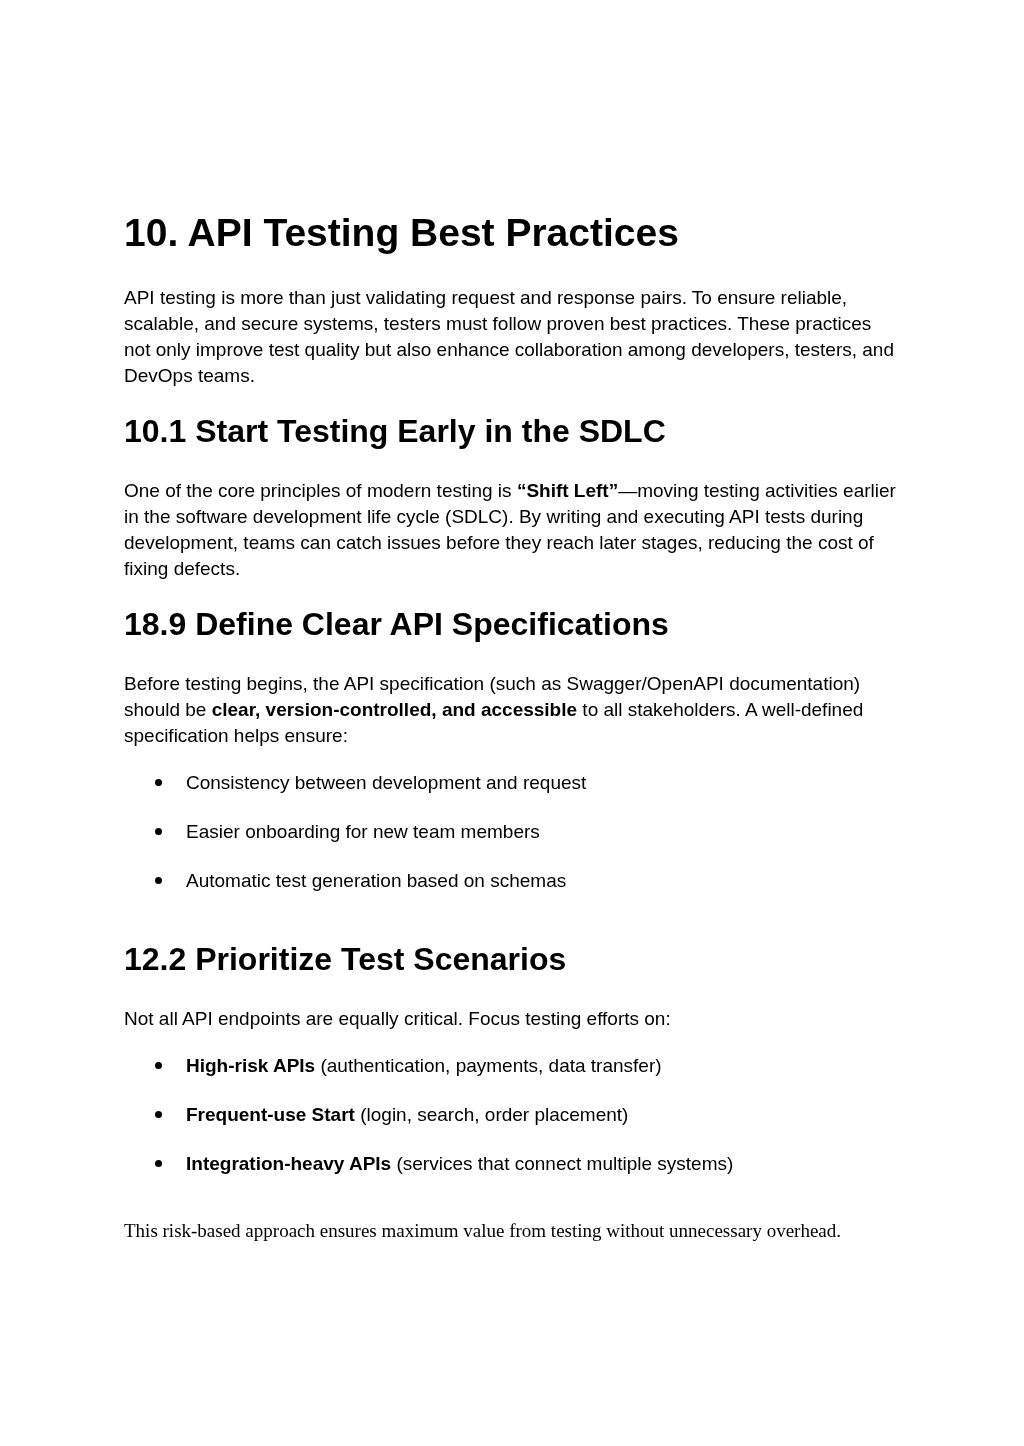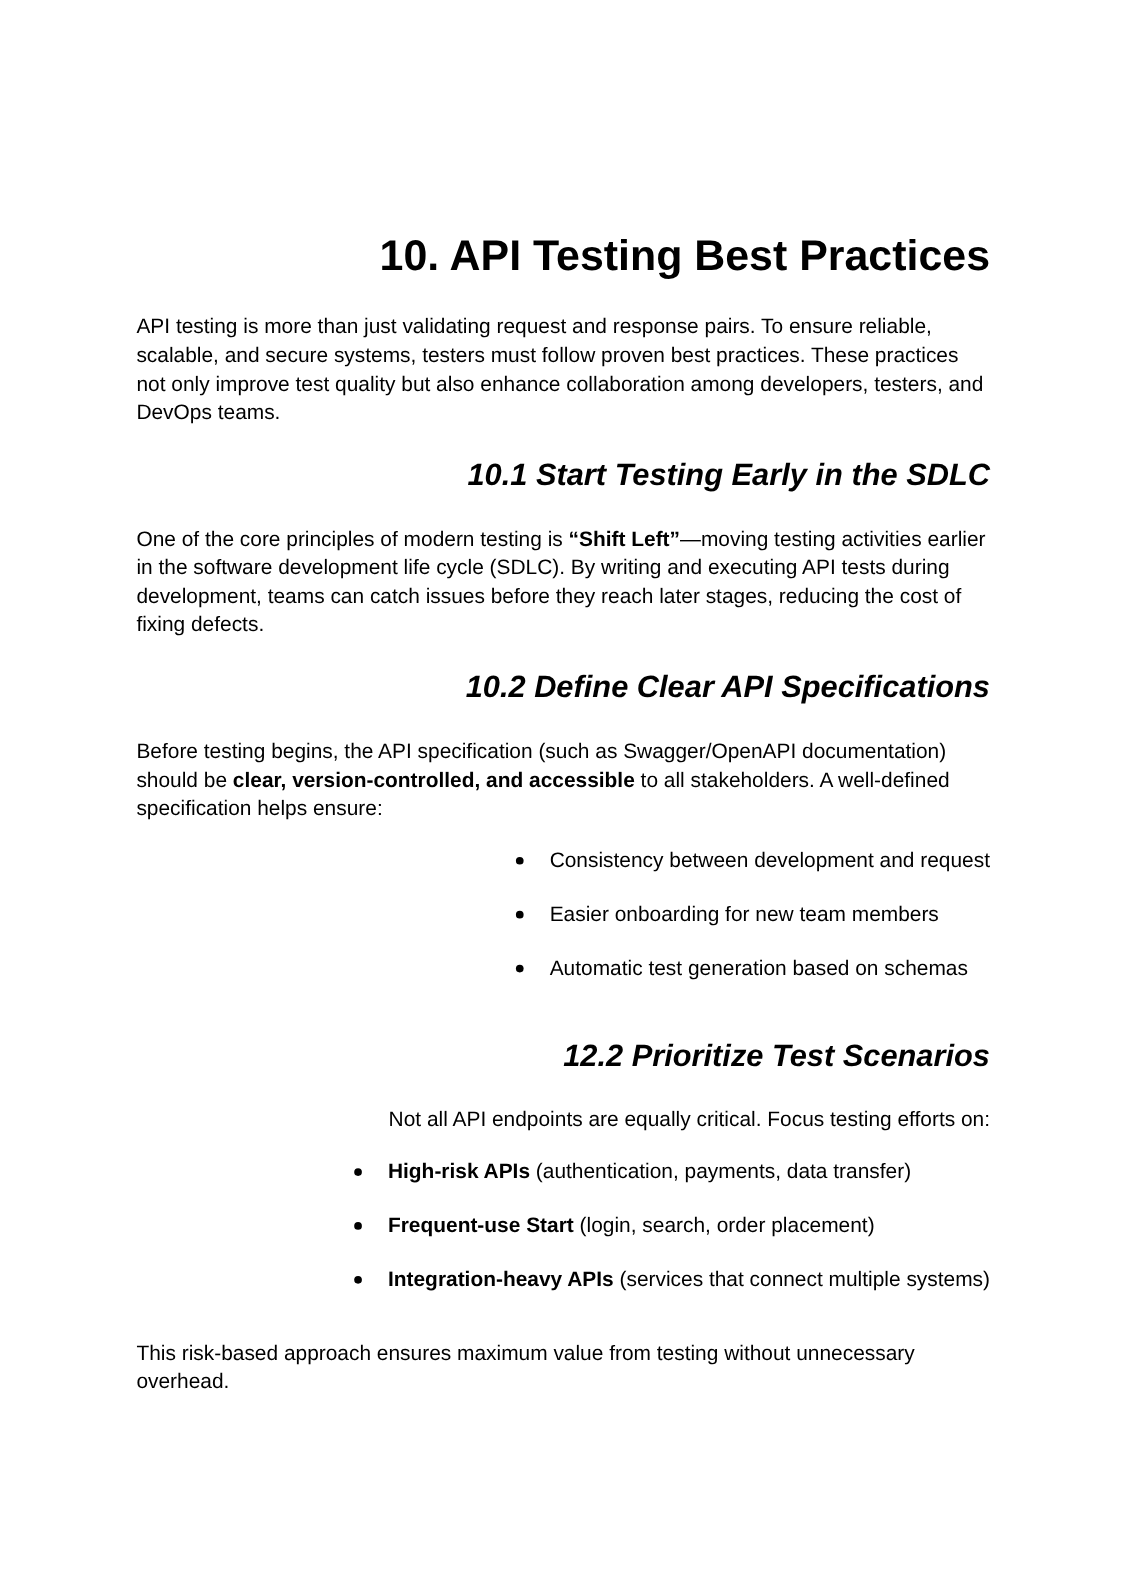--- a/index.html
+++ b/index.html
@@ -17,40 +17,40 @@
     overflow: hidden;
   }
   .page {
     box-sizing: border-box;
     width: 1024px;
     height: 1446px;
     padding: 210px 124px 0 124px;
     background: #ffffff;
     display: flex;
     flex-direction: column;   
-    align-items: flex-end;
+    align-items: flex-start;
   }
   h1 {
     font-size: 39px;
     line-height: 45px;
     font-weight: 700;
     margin: 0 0 30px 0;
   }
   h2 {
-    font-size: 28px;
+    font-size: 32px;
     line-height: 33px;
     font-weight: 700;
     margin: 26px 0 30px 0;
-    font-style: italic;
   }
   p {
     margin: 0;
   }
   p.closing {
     margin-top: 18px;
+    font-family: Liberation Serif, serif;
   }
   b {
     font-weight: 700;
     margin-top: 40px;
   }
   ul {
     list-style: none;
     margin: 21px 0 0 0;
     padding: 0 0 0 62px;
   }
@@ -75,21 +75,21 @@
 <div class="page">
 
   <h1>10. API Testing Best Practices</h1>
 
   <p>API testing is more than just validating request and response pairs. To ensure reliable, scalable, and secure systems, testers must follow proven best practices. These practices not only improve test quality but also enhance collaboration among developers, testers, and DevOps teams.</p>
 
   <h2>10.1 Start Testing Early in the SDLC</h2>
 
   <p><span>One of the core principles of modern testing is </span><b>“Shift Left”</b><span>—moving testing activities earlier in the software development life cycle (SDLC). By writing and executing API tests during development, teams can catch issues before they reach later stages, reducing the cost of fixing defects.</span></p>
 
-  <h2>10.2 Define Clear API Specifications</h2>
+  <h2>18.9 Define Clear API Specifications</h2>
 
   <p><span>Before testing begins, the API specification (such as Swagger/OpenAPI documentation) should be </span><b>clear, version-controlled, and accessible</b><span> to all stakeholders. A well-defined specification helps ensure:</span></p>
 
   <ul>
     <li><span>Consistency between development and request</span></li>
     <li><span>Easier onboarding for new team members</span></li>
     <li><span>Automatic test generation based on schemas</span></li>
   </ul>
 
   <h2>12.2 Prioritize Test Scenarios</h2>

